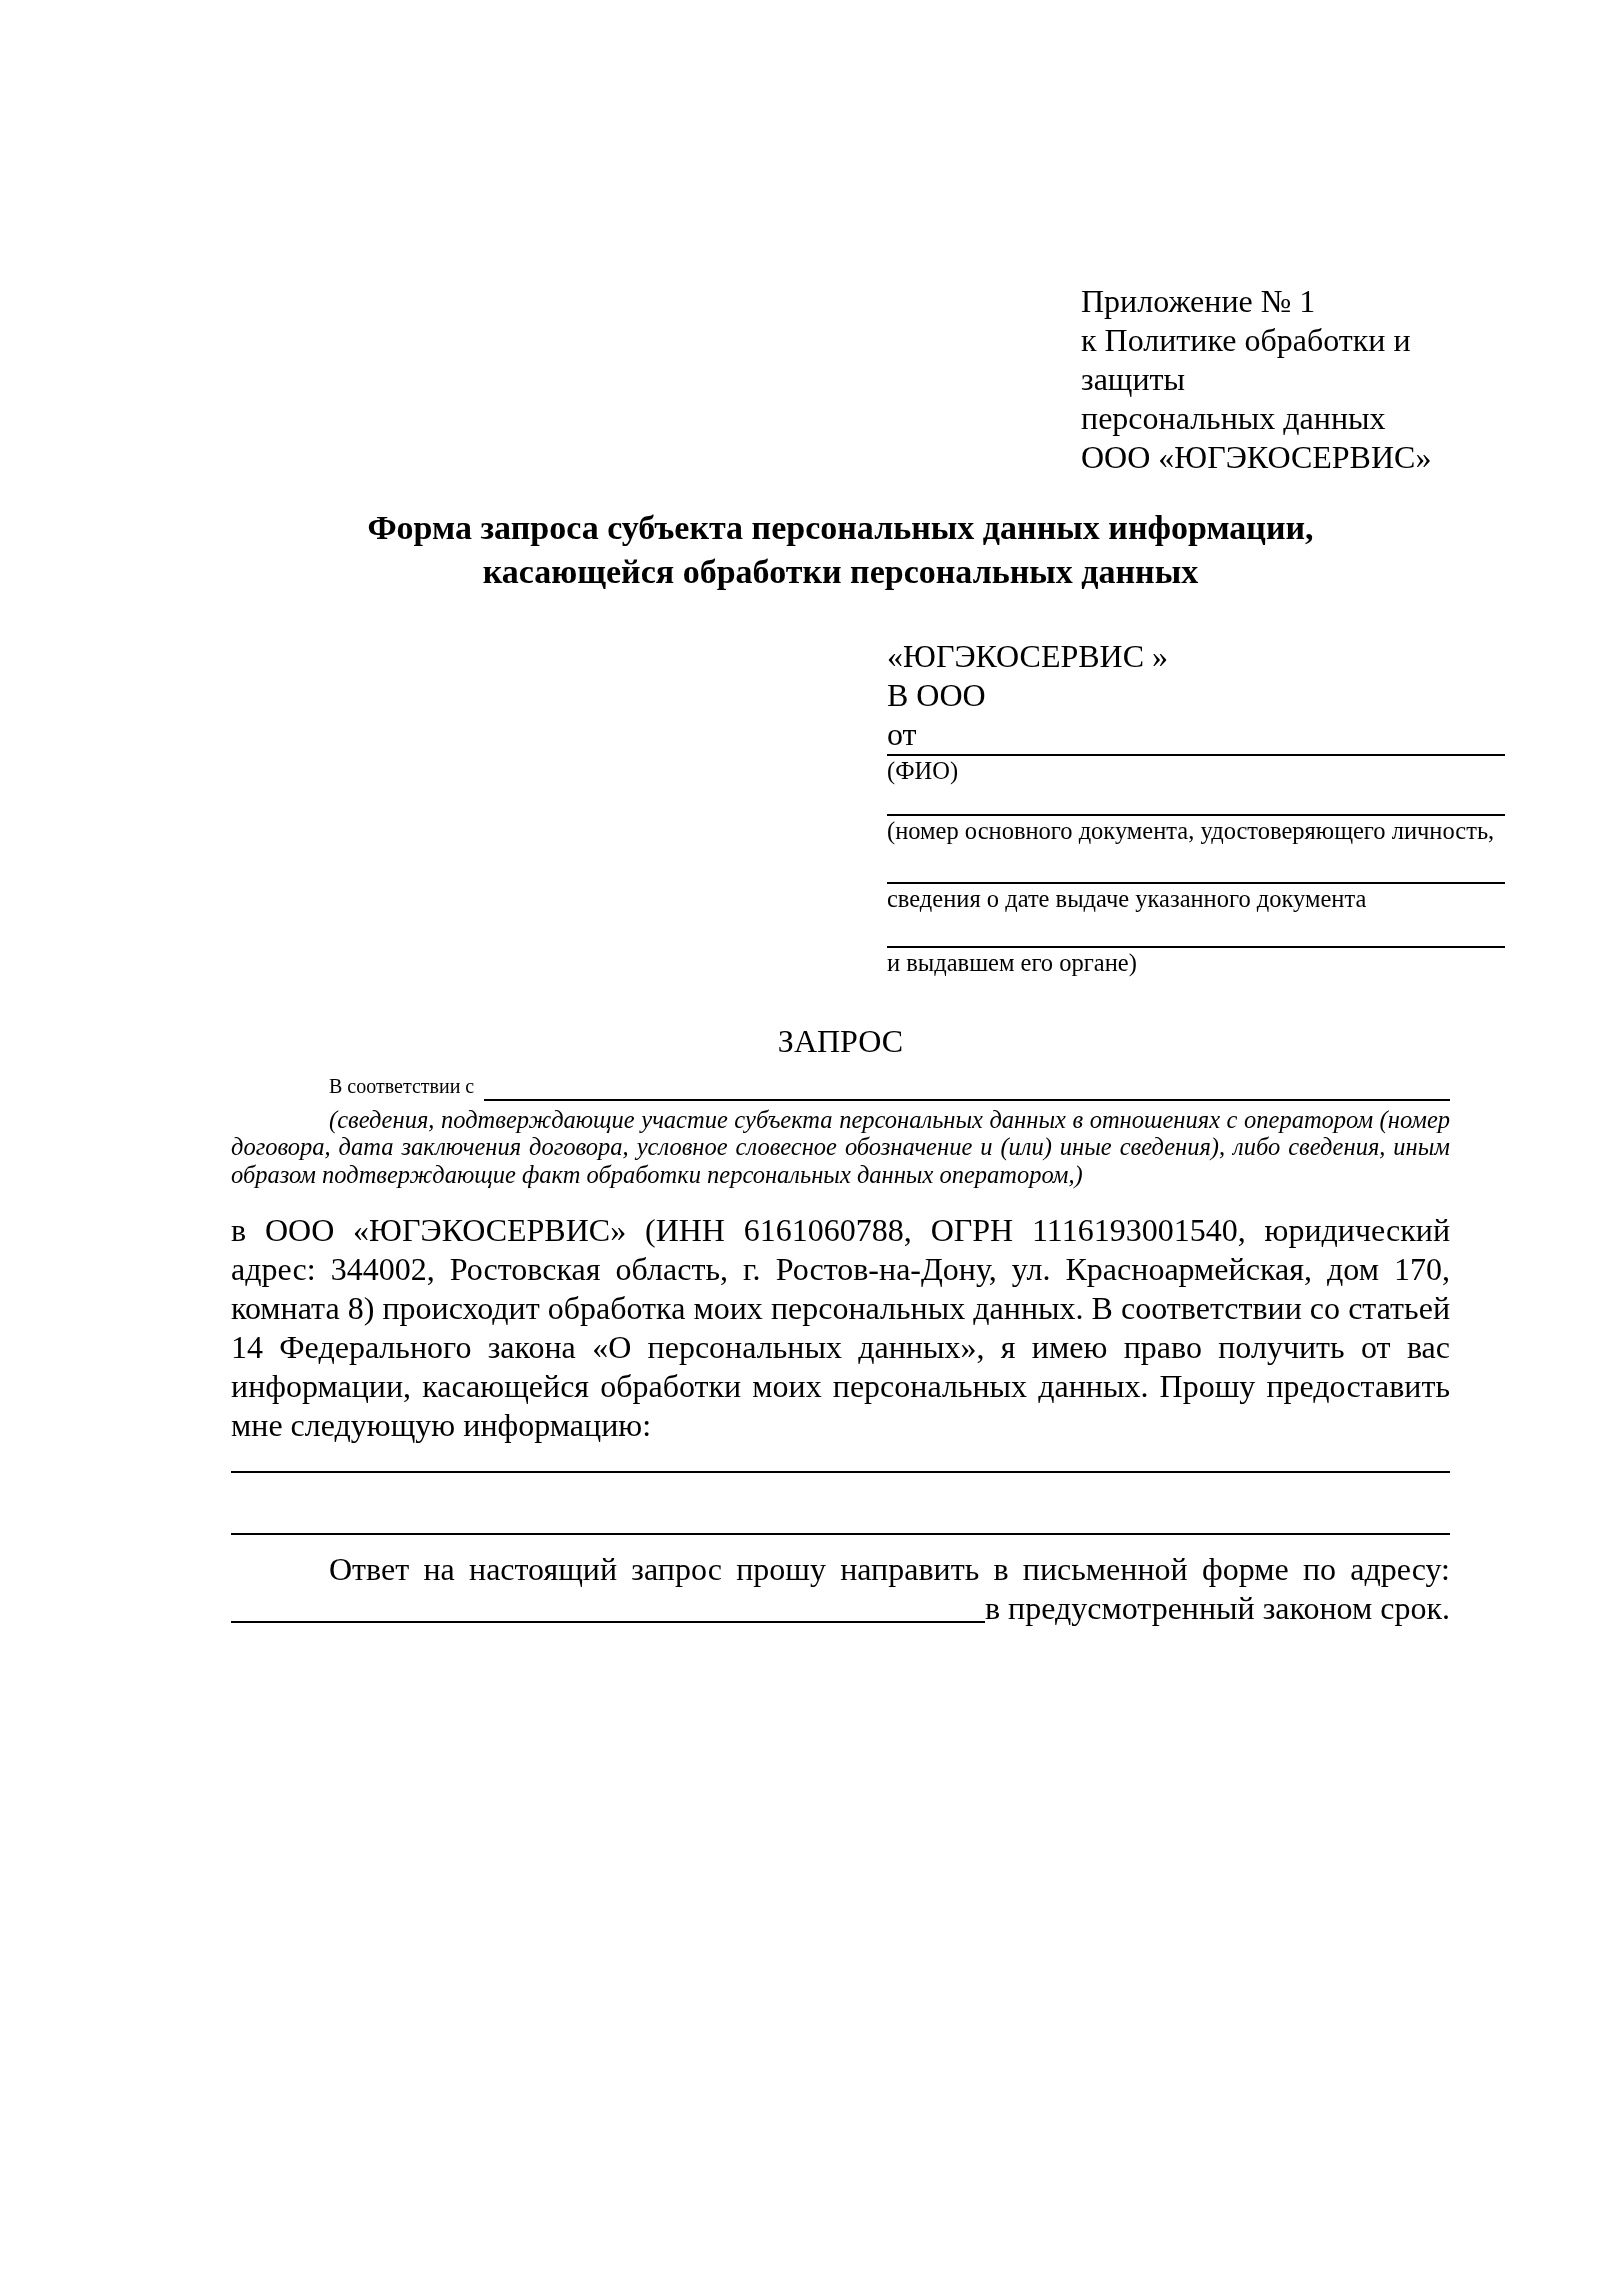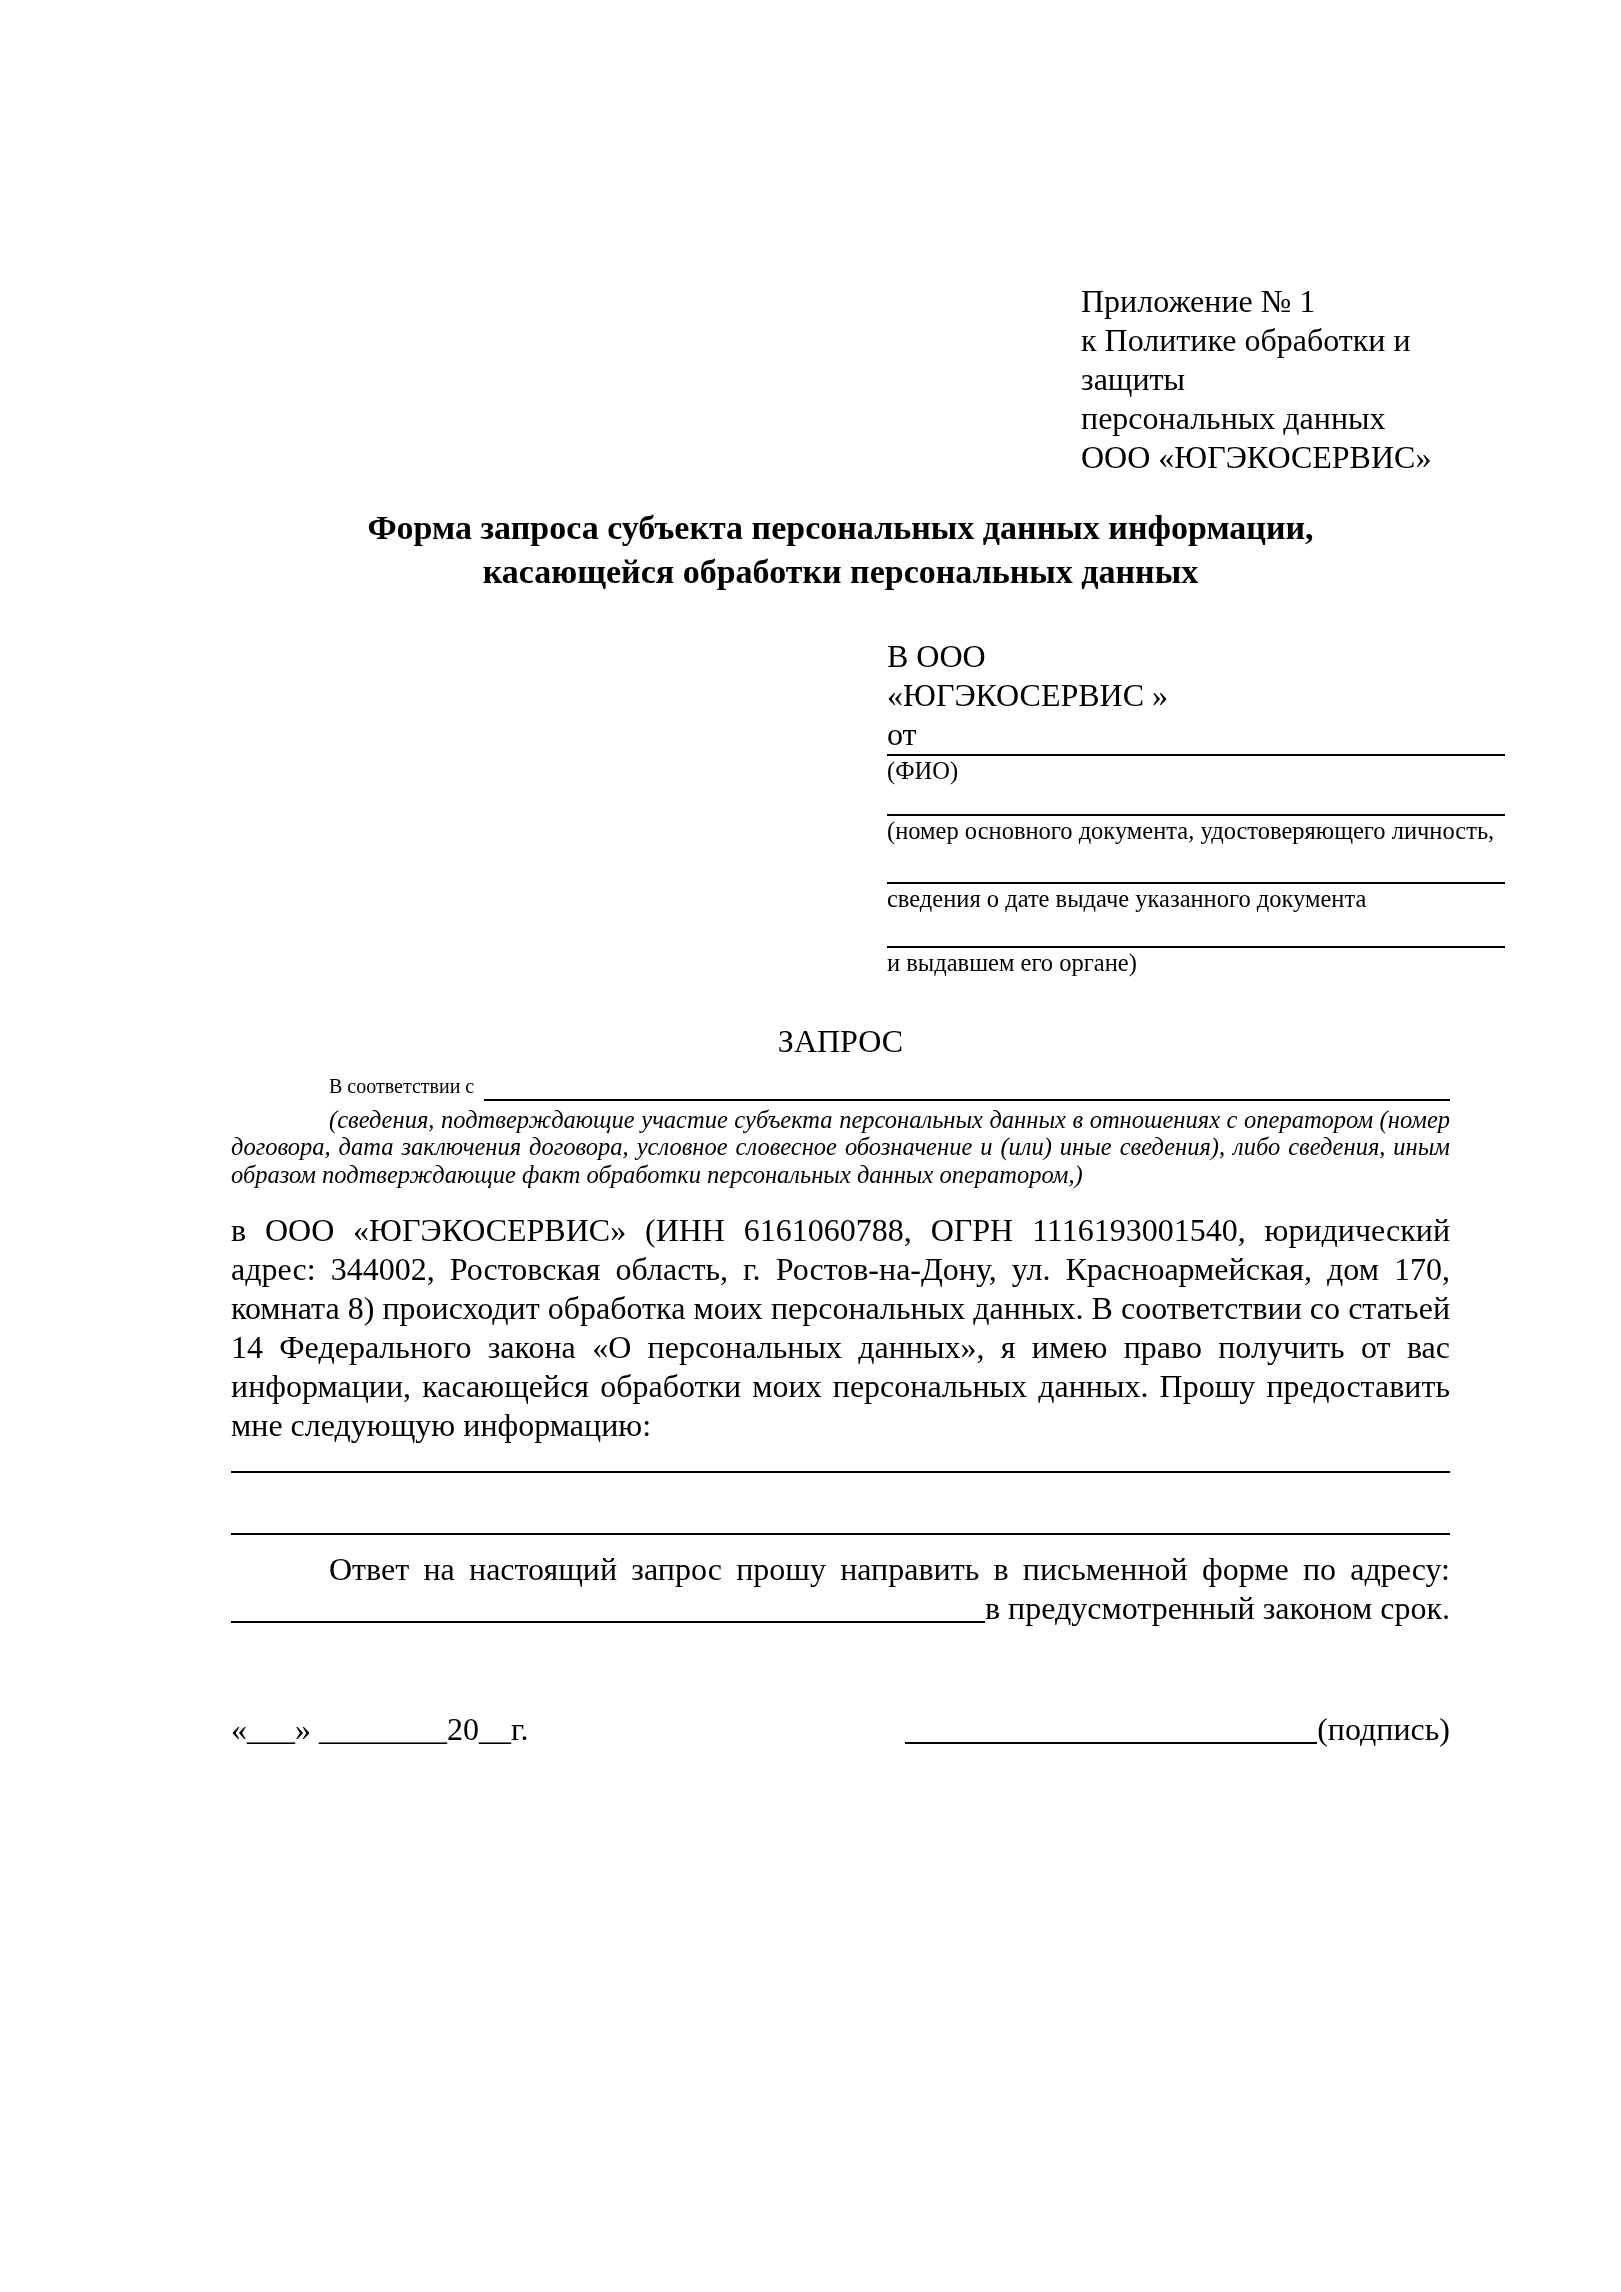--- a/index.html
+++ b/index.html
@@ -58,22 +58,22 @@
     <div>персональных данных</div>
     <div>ООО «ЮГЭКОСЕРВИС»</div>
   </div>
 
   <div class="doc-title">
     <div>Форма запроса субъекта персональных данных информации,</div>
     <div>касающейся обработки персональных данных</div>
   </div>
 
   <div class="addressee">
+    <div>«ЮГЭКОСЕРВИС »</div>
     <div>В ООО</div>
-    <div>«ЮГЭКОСЕРВИС »</div>
     <div>от</div>
     <div class="blank-field f1"></div>
     <div class="cap">(ФИО)</div>
     <div class="blank-field f2"></div>
     <div class="cap">(номер основного документа, удостоверяющего личность,</div>
     <div class="blank-field f3"></div>
     <div class="cap">сведения о дате выдаче указанного документа</div>
     <div class="blank-field f4"></div>
     <div class="cap">и выдавшем его органе)</div>
   </div>
@@ -92,22 +92,15 @@
   <div class="blank-wide bw1"></div>
   <div class="blank-wide bw2"></div>
 
   <p class="reply-par">Ответ на настоящий запрос прошу направить в письменной форме по адресу:</p>
 
   <div class="reply-row">
     <span class="fill"></span>
     <span class="reply-tail">в предусмотренный законом срок.</span>
   </div>
 
-  <div class="signature-row">
-    <span class="nowrap">«___» ________20__г.</span>
-    <span class="sig-group">
-      <span class="sig-line"></span>
-      <span class="nowrap">(подпись)</span>
-    </span>
-  </div>
 
 </div>
 
 
 </body></html>

